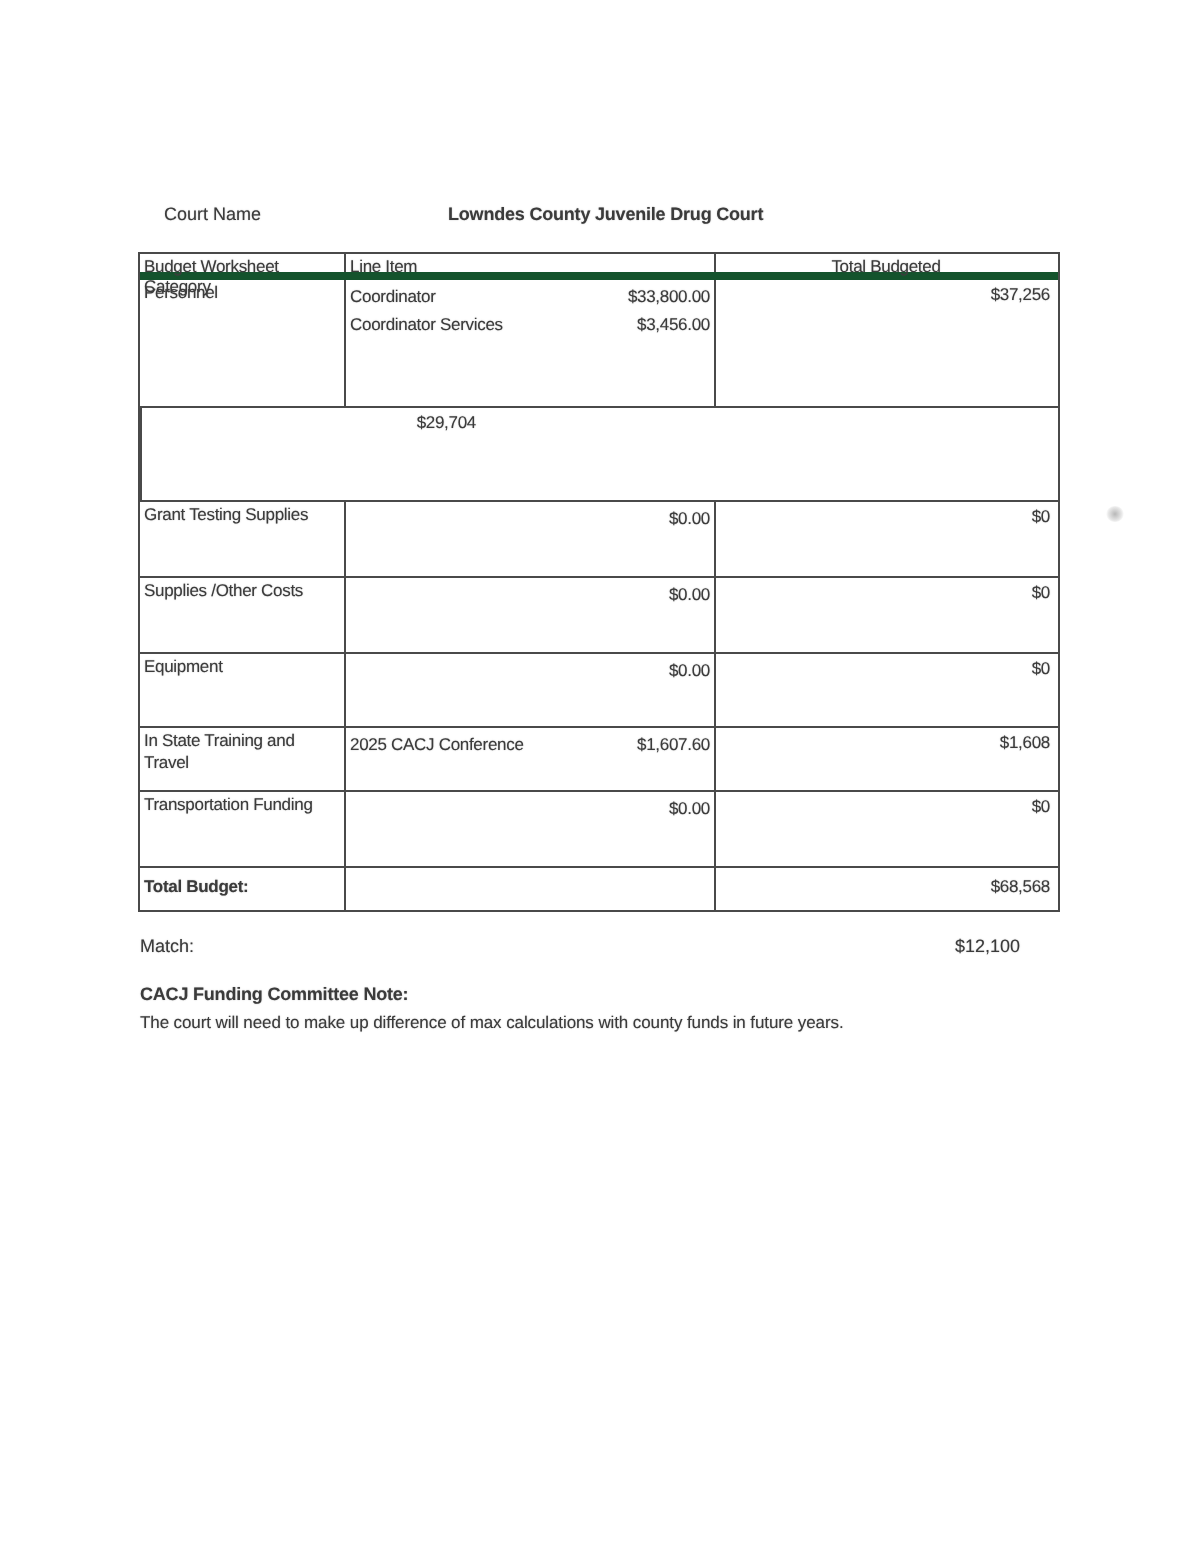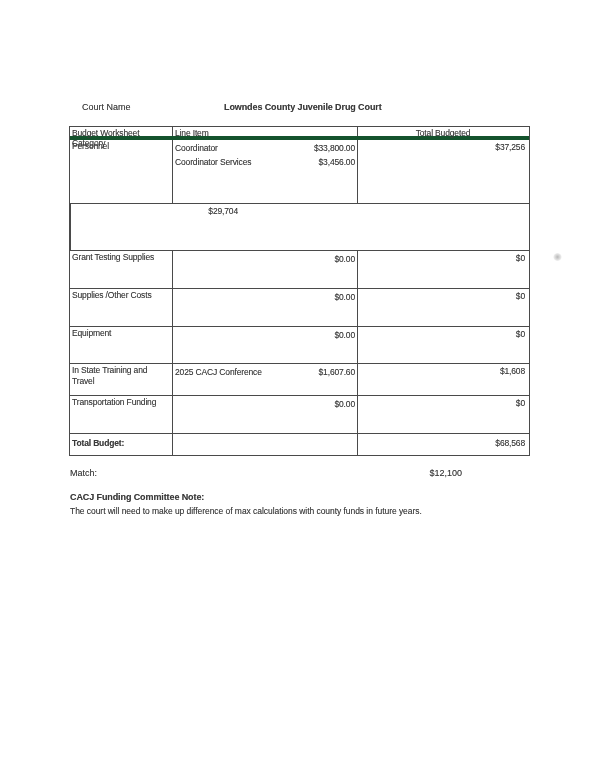--- a/index.html
+++ b/index.html
@@ -37,21 +37,21 @@
   .cat-text { line-height:11px; display:block; }
   .li-line { display:flex; line-height:14px; }
   .li-name { flex:1; text-align:left; }
   .li-amount { text-align:right; white-space:nowrap; }
   .row-total { line-height:13px; }
   .t-total .c1 { font-weight:bold; line-height:17px; }
   .t-total .c3 { line-height:17px; }
 
   
   .match-row {
-    position:absolute; left:70px; top:468px; width:392px;
+    position:absolute; left:70px; top:468px; width:440px;
     display:flex; justify-content:space-between; font-size:9px;
   }
   .note-heading {
     position:absolute; left:70px; top:492px;
     font-size:9px; font-weight:bold; letter-spacing:-0.1px;
   }
   .note-text {
     position:absolute; left:70px; top:506px;
     font-size:8.5px; letter-spacing:-0.05px; white-space:nowrap;
   }

